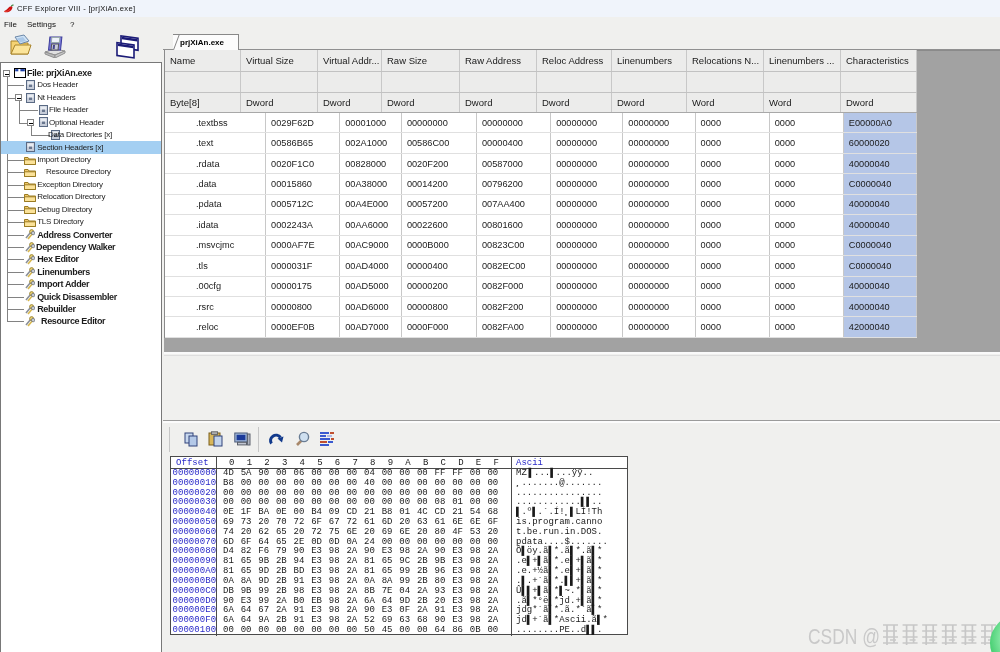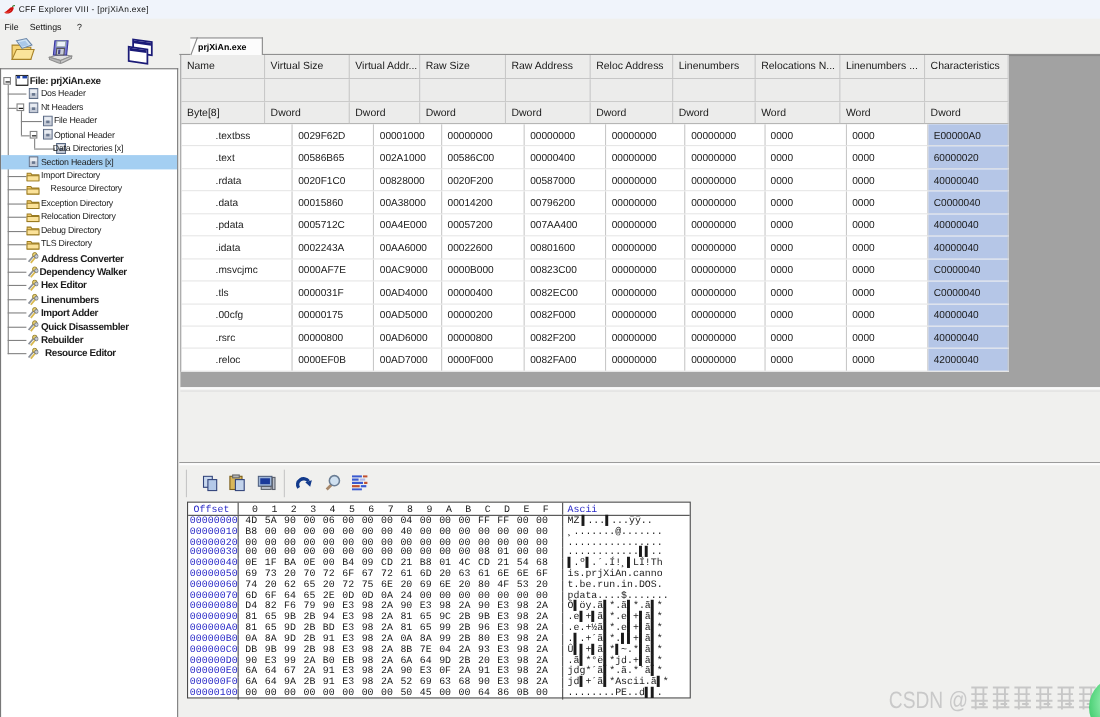--- a/index.html
+++ b/index.html
@@ -604,21 +604,21 @@
 <span class="hxcol">72</span>
 <span class="hxcol">61</span>
 <span class="hxcol">6D</span>
 <span class="hxcol">20</span>
 <span class="hxcol">63</span>
 <span class="hxcol">61</span>
 <span class="hxcol">6E</span>
 <span class="hxcol">6E</span>
 <span class="hxcol">6F</span>
 </div>
-      <div class="hxascii">is.prjXiAn.canno</div>
+      <div class="hxascii">is.program.canno</div>
     </div>
 <div class="hxrow">
       <div class="hxoff">00000060</div>
       <div class="hxbytes">
 <span class="hxcol">74</span>
 <span class="hxcol">20</span>
 <span class="hxcol">62</span>
 <span class="hxcol">65</span>
 <span class="hxcol">20</span>
 <span class="hxcol">72</span>

